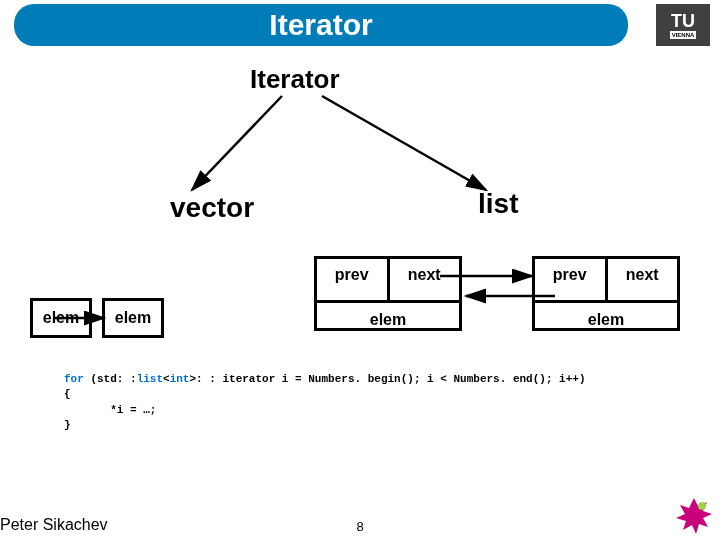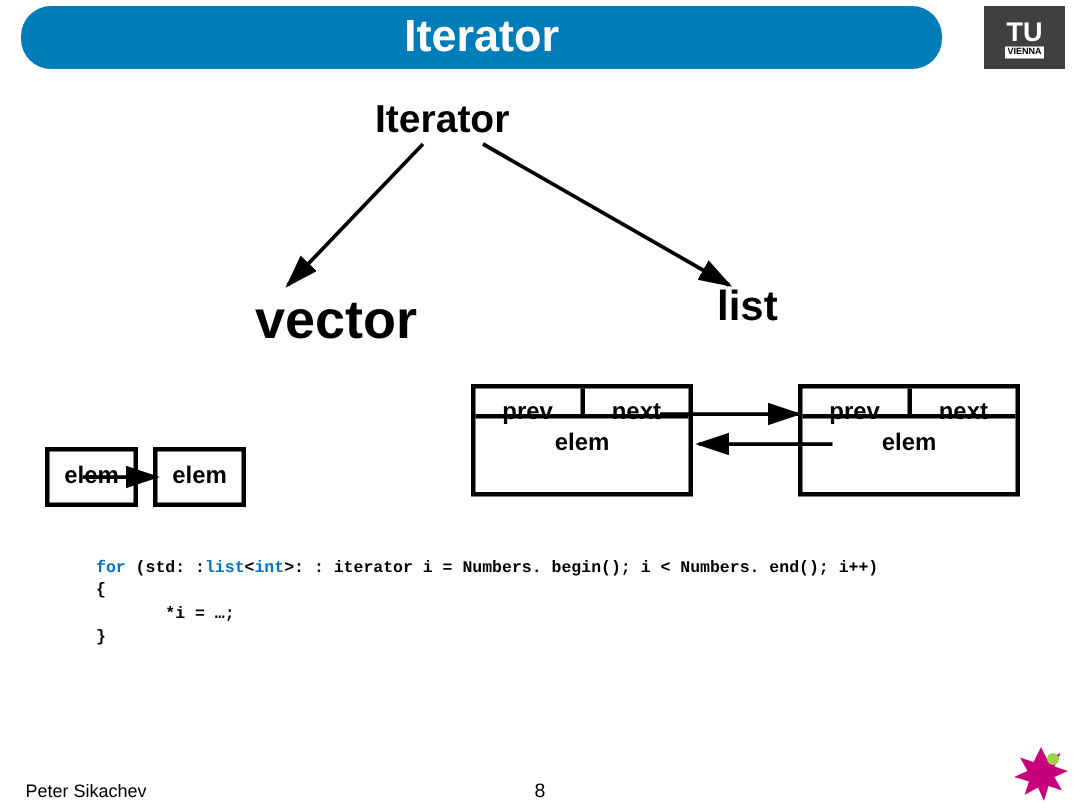--- a/index.html
+++ b/index.html
@@ -44,21 +44,21 @@
     position: absolute;
     top: 64px;
     left: 250px;
     font-size: 26px;
     font-weight: bold;
   }
   .label-vector {
     position: absolute;
     top: 192px;
     left: 170px;
-    font-size: 36px;
+    font-size: 28px;
     font-weight: bold;
   }
   .label-list {
     position: absolute;
     top: 188px;
     left: 478px;
     font-size: 28px;
     font-weight: bold;
   }
   
@@ -78,21 +78,21 @@
   .lnode {
     position: absolute;
     width: 148px;
     height: 75px;
     border: 3px solid #000;
   }
   .lnode.one { top: 256px; left: 314px; }
   .lnode.two { top: 256px; left: 532px; }
   .lnode .top {
     display: flex;
-    height: 20px;
+    height: 44px;
     border-bottom: 3px solid #000;
   }
   .lnode .top div {
     flex: 1;
     text-align: center;
     line-height: 32px;
     font-size: 16px;
     font-weight: bold;
   }
   .lnode .top div:first-child { border-right: 3px solid #000; }
@@ -112,22 +112,22 @@
     font-family: "Courier New", monospace;
     font-size: 11px;
     font-weight: bold;
     white-space: pre;
     line-height: 1.4;
   }
   .code .kw { color: #0073c6; }
   .footer-author {
     position: absolute;
     bottom: 6px;
-    left: 17px;
-    font-size: 12px;
+    left: 0;
+    font-size: 16px;
   }
   .footer-page {
     position: absolute;
     bottom: 6px;
     left: 50%;
     transform: translateX(-50%);
     font-size: 13px;
   }
   .splat {
     position: absolute;

